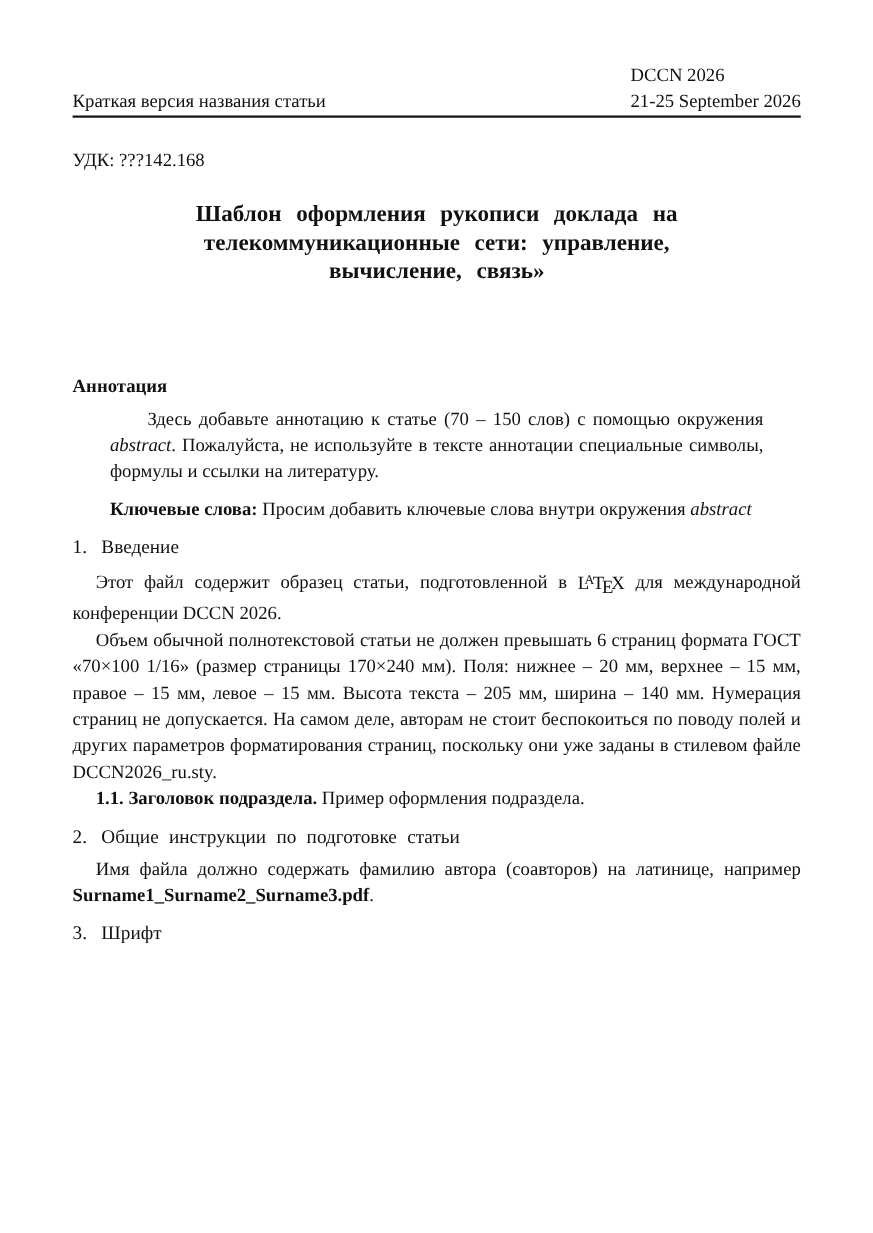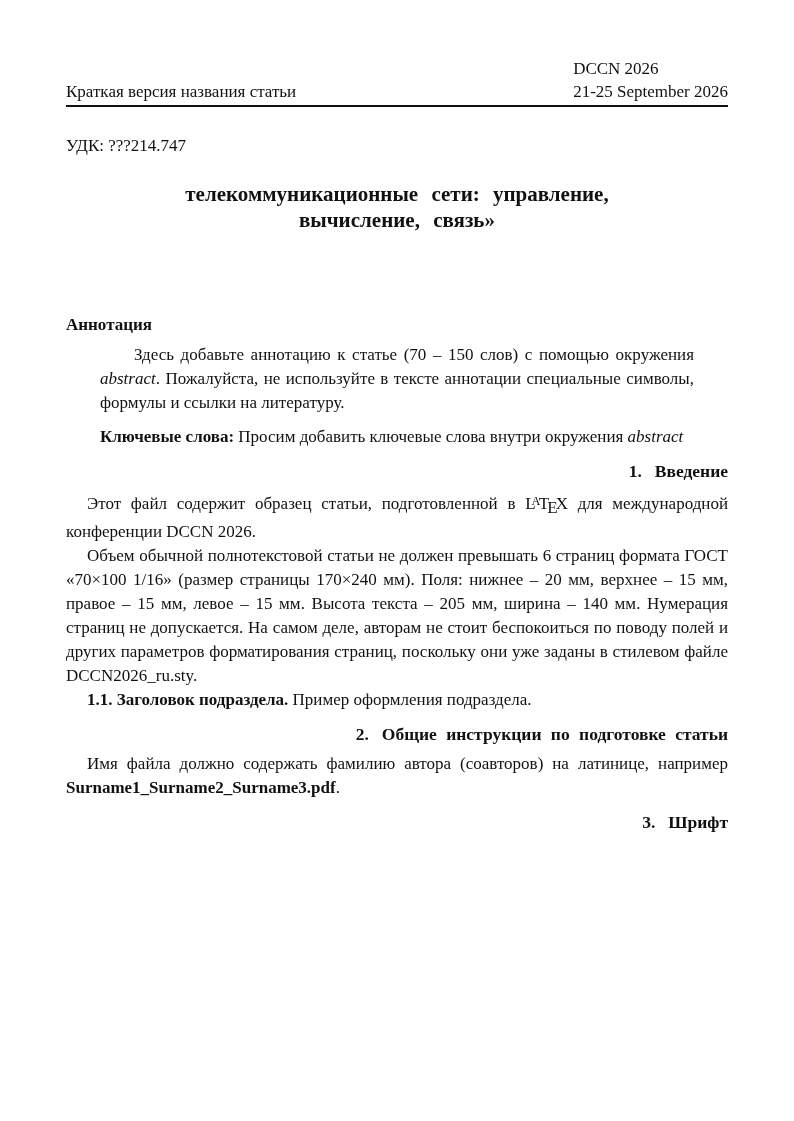--- a/index.html
+++ b/index.html
@@ -64,22 +64,22 @@
     text-indent: 34px;
   }
   .keywords-p {
     margin: 10px 34px 0 34px;
     text-indent: 0;
   }
   
   .sec-heading {
     margin: 10px 0 6px 0;
     font-size: 17.5px;
-    font-weight: bold;
-    text-align: right;
+    font-weight: normal;
+    text-align: left;
     word-spacing: 5px;
   }
   .sec-num { margin-right: 13px; }
   .body-p { margin: 0; text-indent: 21px; }
   em { font-style: italic; }
   strong { font-weight: bold; }
   
   .latex { white-space: nowrap; letter-spacing: 0; margin-top: 11px; }
   .latex .lx-a {
     font-size: 0.72em;
@@ -99,23 +99,24 @@
 
     <div class="hdr">
       <div class="hdr-left">Краткая версия названия статьи</div>
       <div class="hdr-right">
         <div>DCCN 2026</div>
         <div>21-25 September 2026</div>
       </div>
     </div>
     <hr class="hdr-rule">
 
-    <p class="udc">УДК: ???214.747</p>
+    <p class="udc">УДК: ???142.168</p>
 
     <h1 class="paper-title">
+      <span class="title-line">Шаблон оформления рукописи доклада на</span>
       <span class="title-line">телекоммуникационные сети: управление,</span>
       <span class="title-line">вычисление, связь»</span>
     </h1>
 
     <h2 class="abs-heading">Аннотация</h2>
     <p class="abs-p"><span>Здесь добавьте аннотацию к статье (70 – 150 слов) с помощью окружения </span><em>abstract</em><span>. Пожалуйста, не используйте в тексте аннотации специальные символы, формулы и ссылки на литературу.</span></p>
     <p class="keywords-p"><strong>Ключевые слова:</strong> <span>Просим добавить ключевые слова внутри окружения</span> <em>abstract</em></p>
 
     <h2 class="sec-heading"><span class="sec-num">1.</span><span>Введение</span></h2>
 

